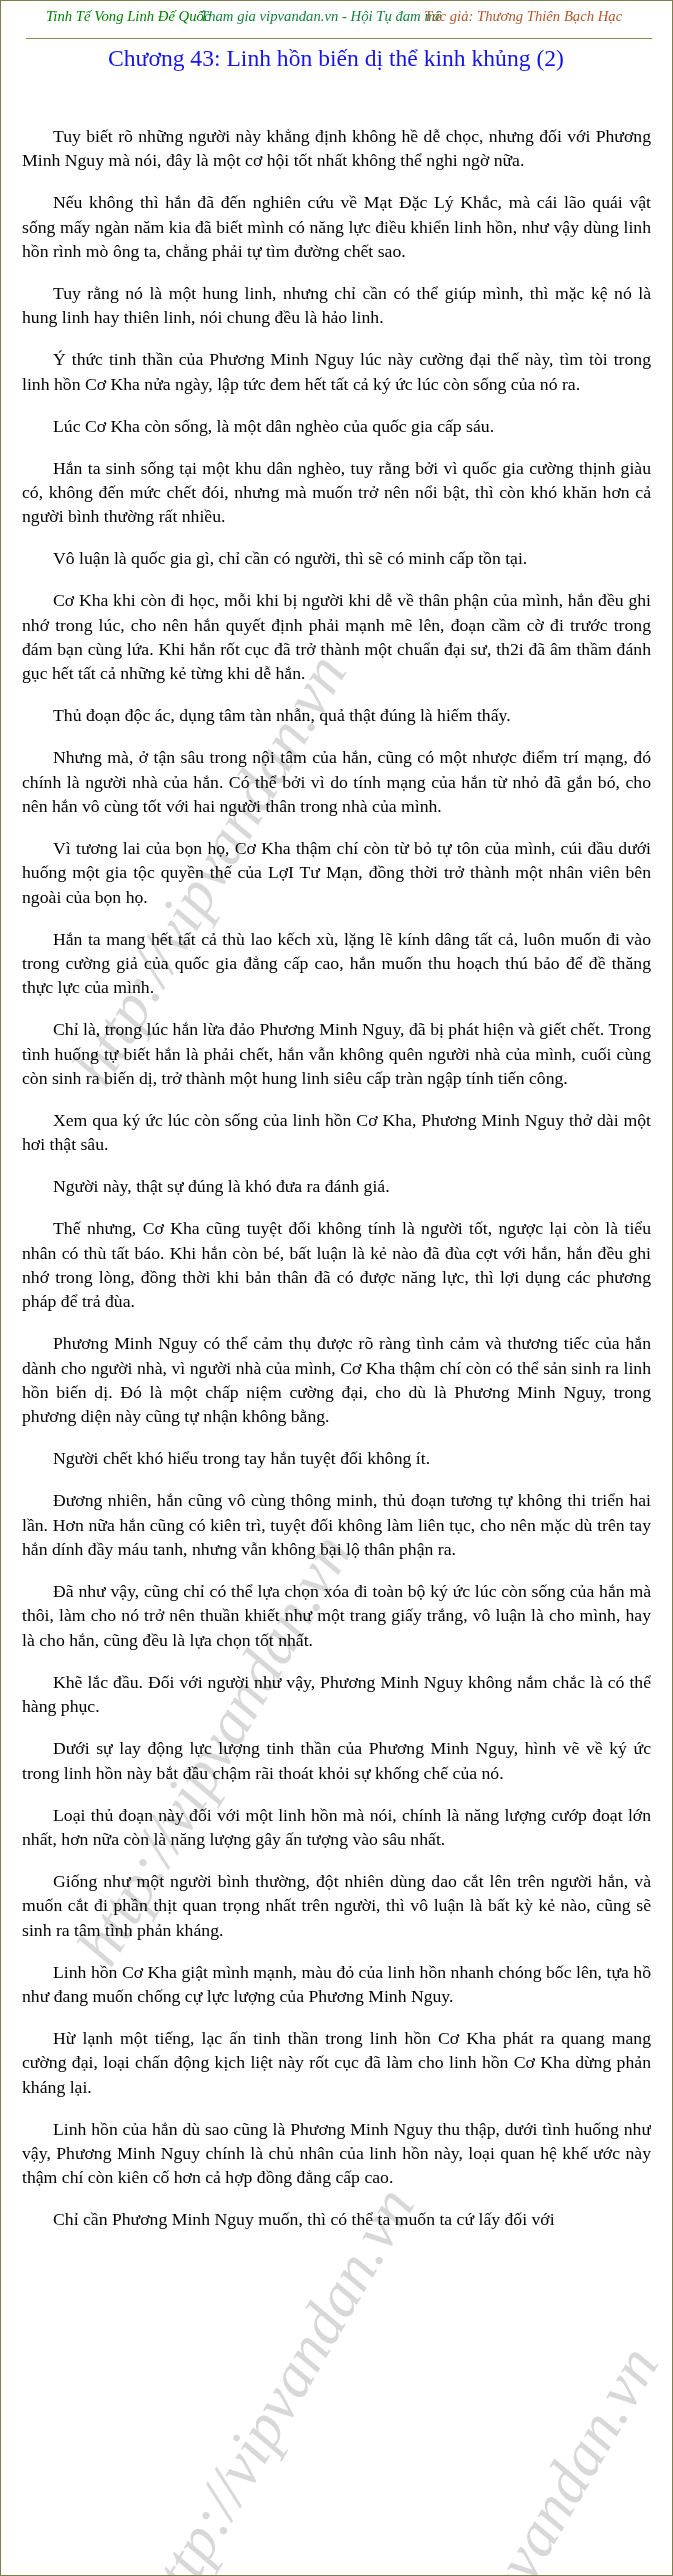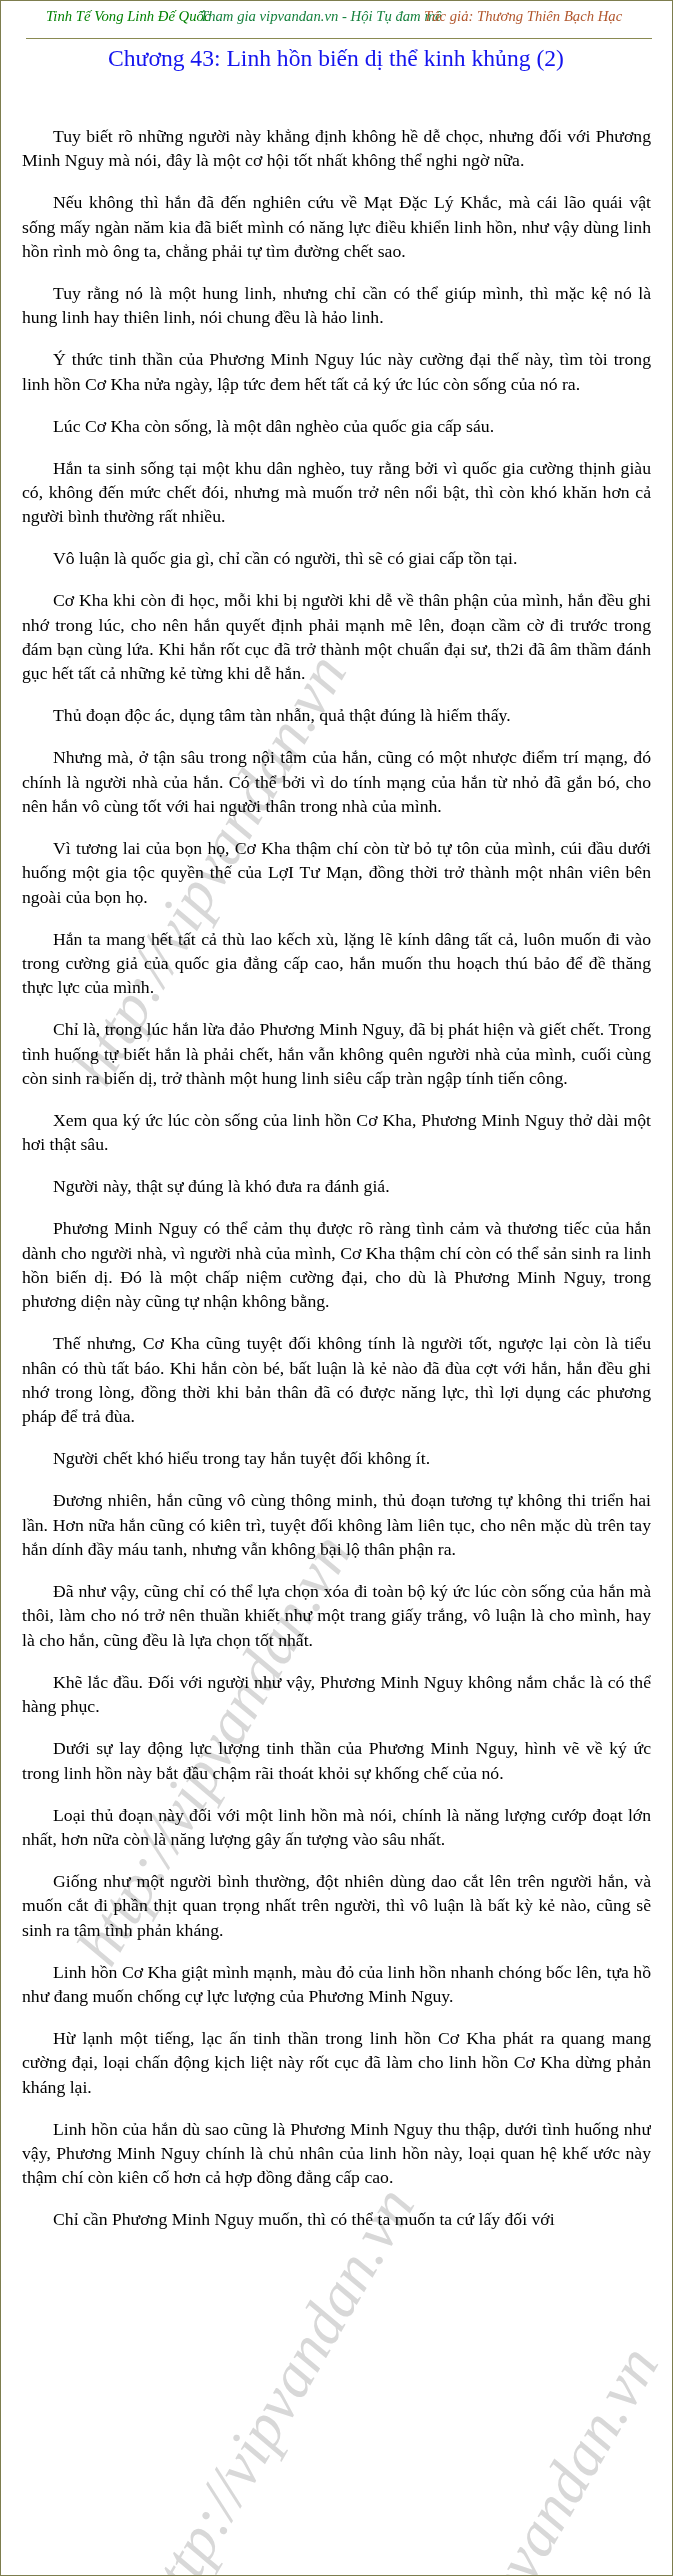--- a/index.html
+++ b/index.html
@@ -82,31 +82,31 @@
 
   <h1 class="chapter-title">Chương 43: Linh hồn biến dị thể kinh khủng (2)</h1>
 
   <div class="content">
       <p class="para">Tuy biết rõ những người này khẳng định không hề dễ chọc, nhưng đối với Phương Minh Nguy mà nói, đây là một cơ hội tốt nhất không thể nghi ngờ nữa.</p>
       <p class="para">Nếu không thì hắn đã đến nghiên cứu về Mạt Đặc Lý Khắc, mà cái lão quái vật sống mấy ngàn năm kia đã biết mình có năng lực điều khiển linh hồn, như vậy dùng linh hồn rình mò ông ta, chẳng phải tự tìm đường chết sao.</p>
       <p class="para">Tuy rằng nó là một hung linh, nhưng chỉ cần có thể giúp mình, thì mặc kệ nó là hung linh hay thiên linh, nói chung đều là hảo linh.</p>
       <p class="para">Ý thức tinh thần của Phương Minh Nguy lúc này cường đại thế này, tìm tòi trong linh hồn Cơ Kha nửa ngày, lập tức đem hết tất cả ký ức lúc còn sống của nó ra.</p>
       <p class="para">Lúc Cơ Kha còn sống, là một dân nghèo của quốc gia cấp sáu.</p>
       <p class="para">Hắn ta sinh sống tại một khu dân nghèo, tuy rằng bởi vì quốc gia cường thịnh giàu có, không đến mức chết đói, nhưng mà muốn trở nên nổi bật, thì còn khó khăn hơn cả người bình thường rất nhiều.</p>
-      <p class="para">Vô luận là quốc gia gì, chỉ cần có người, thì sẽ có giai cấp tồn tại.</p>
+      <p class="para">Vô luận là quốc gia gì, chỉ cần có người, thì sẽ có minh cấp tồn tại.</p>
       <p class="para">Cơ Kha khi còn đi học, mỗi khi bị người khi dễ về thân phận của mình, hắn đều ghi nhớ trong lúc, cho nên hắn quyết định phải mạnh mẽ lên, đoạn cầm cờ đi trước trong đám bạn cùng lứa. Khi hắn rốt cục đã trở thành một chuẩn đại sư, th2i đã âm thầm đánh gục hết tất cả những kẻ từng khi dễ hắn.</p>
       <p class="para">Thủ đoạn độc ác, dụng tâm tàn nhẫn, quả thật đúng là hiếm thấy.</p>
       <p class="para">Nhưng mà, ở tận sâu trong nội tâm của hắn, cũng có một nhược điểm trí mạng, đó chính là người nhà của hắn. Có thể bởi vì do tính mạng của hắn từ nhỏ đã gắn bó, cho nên hắn vô cùng tốt với hai người thân trong nhà của mình.</p>
       <p class="para">Vì tương lai của bọn họ, Cơ Kha thậm chí còn từ bỏ tự tôn của mình, cúi đầu dưới huống một gia tộc quyền thế của LợI Tư Mạn, đồng thời trở thành một nhân viên bên ngoài của bọn họ.</p>
       <p class="para">Hắn ta mang hết tất cả thù lao kếch xù, lặng lẽ kính dâng tất cả, luôn muốn đi vào trong cường giả của quốc gia đẳng cấp cao, hắn muốn thu hoạch thú bảo để đề thăng thực lực của mình.</p>
       <p class="para">Chỉ là, trong lúc hắn lừa đảo Phương Minh Nguy, đã bị phát hiện và giết chết. Trong tình huống tự biết hắn là phải chết, hắn vẫn không quên người nhà của mình, cuối cùng còn sinh ra biến dị, trở thành một hung linh siêu cấp tràn ngập tính tiến công.</p>
       <p class="para">Xem qua ký ức lúc còn sống của linh hồn Cơ Kha, Phương Minh Nguy thở dài một hơi thật sâu.</p>
       <p class="para">Người này, thật sự đúng là khó đưa ra đánh giá.</p>
+      <p class="para">Thế nhưng, Cơ Kha cũng tuyệt đối không tính là người tốt, ngược lại còn là tiểu nhân có thù tất báo. Khi hắn còn bé, bất luận là kẻ nào đã đùa cợt với hắn, hắn đều ghi nhớ trong lòng, đồng thời khi bản thân đã có được năng lực, thì lợi dụng các phương pháp để trả đùa.</p>
       <p class="para">Phương Minh Nguy có thể cảm thụ được rõ ràng tình cảm và thương tiếc của hắn dành cho người nhà, vì người nhà của mình, Cơ Kha thậm chí còn có thể sản sinh ra linh hồn biến dị. Đó là một chấp niệm cường đại, cho dù là Phương Minh Nguy, trong phương diện này cũng tự nhận không bằng.</p>
-      <p class="para">Thế nhưng, Cơ Kha cũng tuyệt đối không tính là người tốt, ngược lại còn là tiểu nhân có thù tất báo. Khi hắn còn bé, bất luận là kẻ nào đã đùa cợt với hắn, hắn đều ghi nhớ trong lòng, đồng thời khi bản thân đã có được năng lực, thì lợi dụng các phương pháp để trả đùa.</p>
       <p class="para">Người chết khó hiểu trong tay hắn tuyệt đối không ít.</p>
       <p class="para">Đương nhiên, hắn cũng vô cùng thông minh, thủ đoạn tương tự không thi triển hai lần. Hơn nữa hắn cũng có kiên trì, tuyệt đối không làm liên tục, cho nên mặc dù trên tay hắn dính đầy máu tanh, nhưng vẫn không bại lộ thân phận ra.</p>
       <p class="para">Đã như vậy, cũng chỉ có thể lựa chọn xóa đi toàn bộ ký ức lúc còn sống của hắn mà thôi, làm cho nó trở nên thuần khiết như một trang giấy trắng, vô luận là cho mình, hay là cho hắn, cũng đều là lựa chọn tốt nhất.</p>
       <p class="para">Khẽ lắc đầu. Đối với người như vậy, Phương Minh Nguy không nắm chắc là có thể hàng phục.</p>
       <p class="para">Dưới sự lay động lực lượng tinh thần của Phương Minh Nguy, hình vẽ về ký ức trong linh hồn này bắt đầu chậm rãi thoát khỏi sự khống chế của nó.</p>
       <p class="para">Loại thủ đoạn này đối với một linh hồn mà nói, chính là năng lượng cướp đoạt lớn nhất, hơn nữa còn là năng lượng gây ấn tượng vào sâu nhất.</p>
       <p class="para">Giống như một người bình thường, đột nhiên dùng dao cắt lên trên người hắn, và muốn cắt đi phần thịt quan trọng nhất trên người, thì vô luận là bất kỳ kẻ nào, cũng sẽ sinh ra tâm tình phản kháng.</p>
       <p class="para">Linh hồn Cơ Kha giật mình mạnh, màu đỏ của linh hồn nhanh chóng bốc lên, tựa hồ như đang muốn chống cự lực lượng của Phương Minh Nguy.</p>
       <p class="para">Hừ lạnh một tiếng, lạc ấn tinh thần trong linh hồn Cơ Kha  phát ra quang mang cường đại, loại chấn động kịch liệt này rốt cục đã làm cho linh hồn Cơ Kha dừng phản kháng lại.</p>
       <p class="para">Linh hồn của hắn dù sao cũng là Phương Minh Nguy thu thập, dưới tình huống như vậy, Phương Minh Nguy chính là chủ nhân của linh hồn này, loại quan hệ khế ước này thậm chí còn kiên cố hơn cả hợp đồng đẳng cấp cao.</p>

